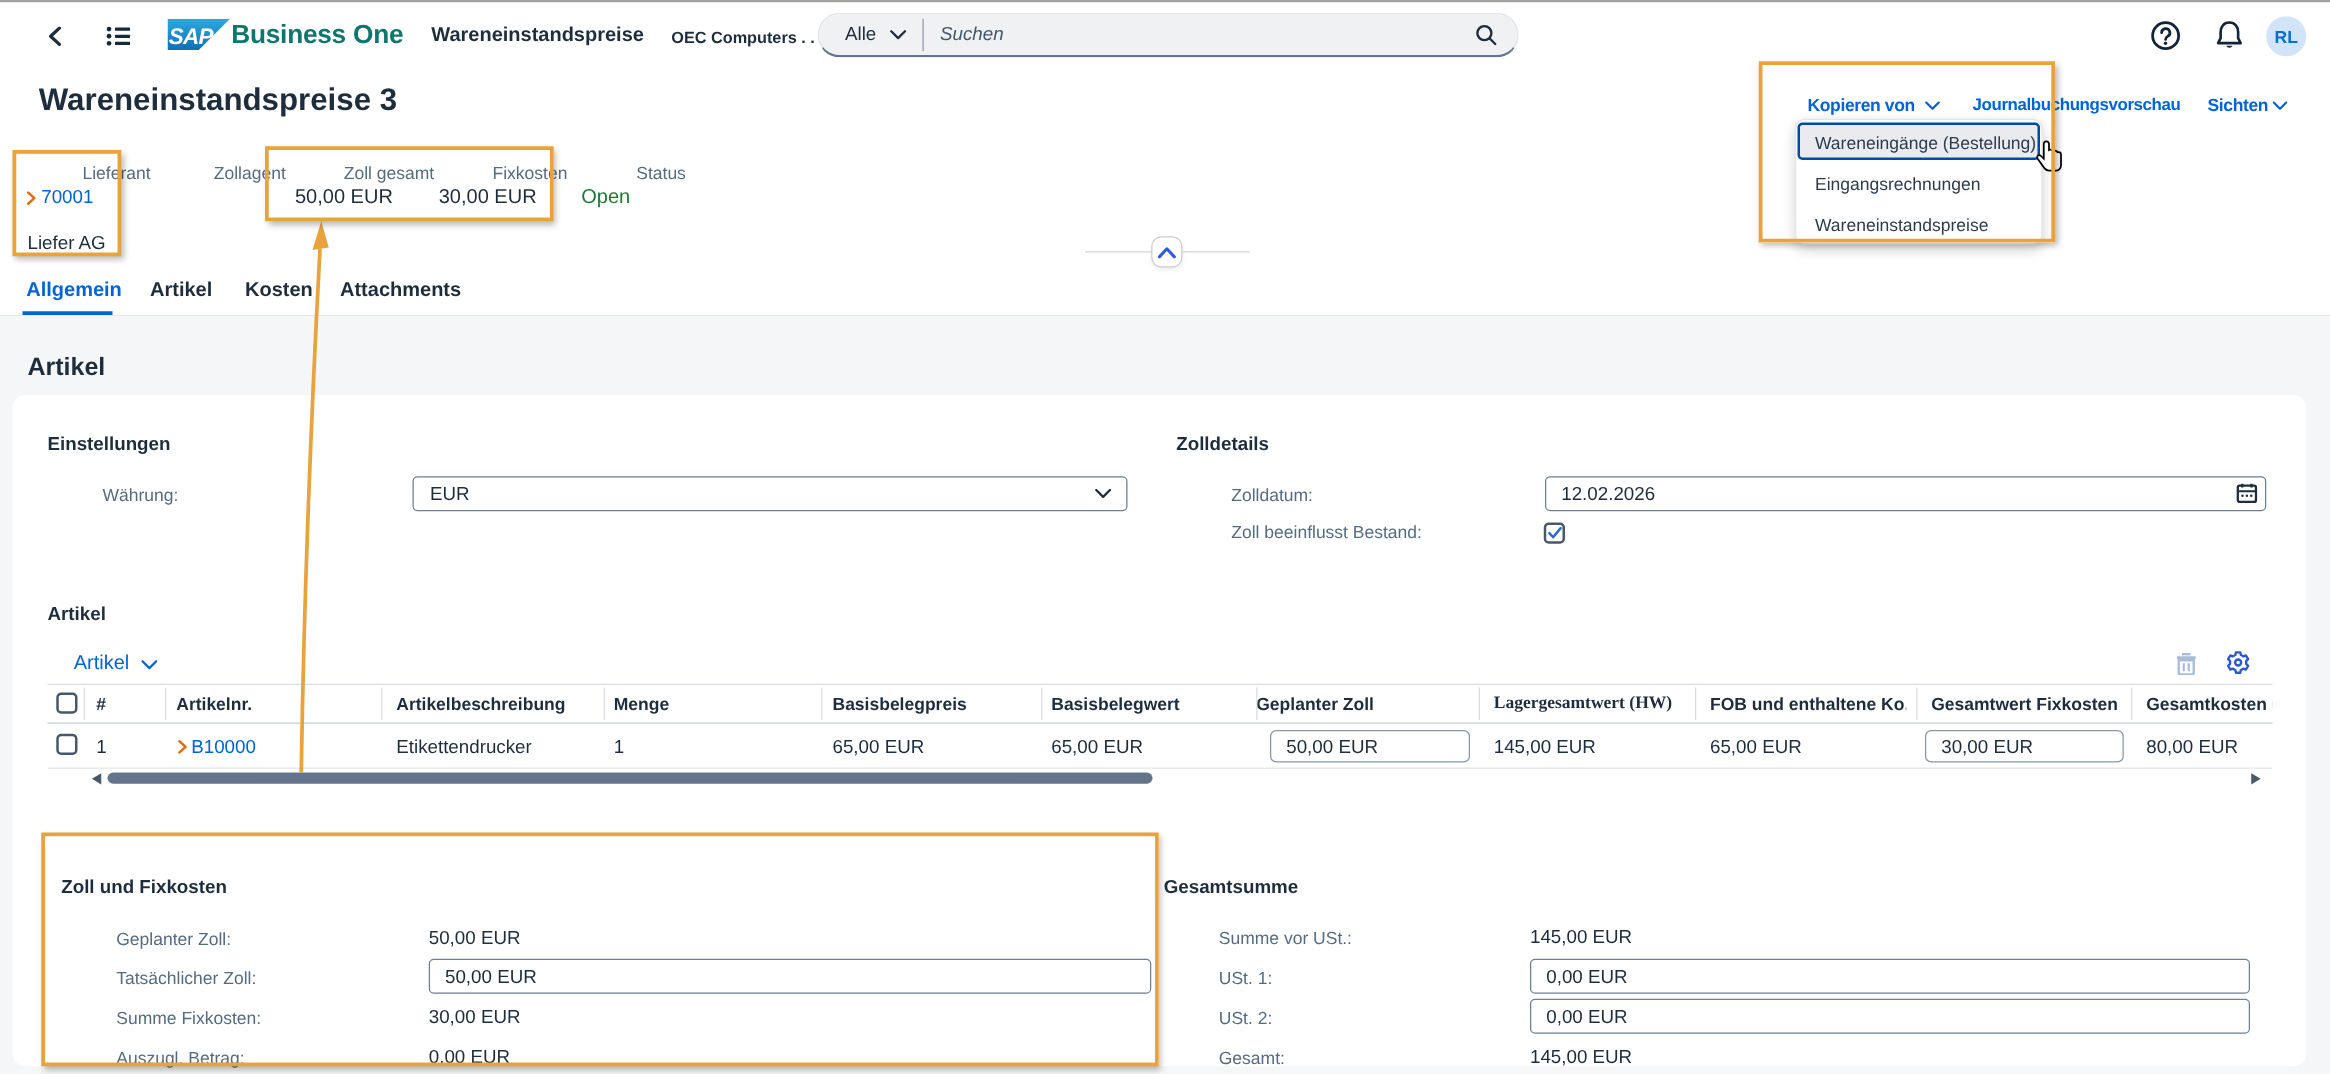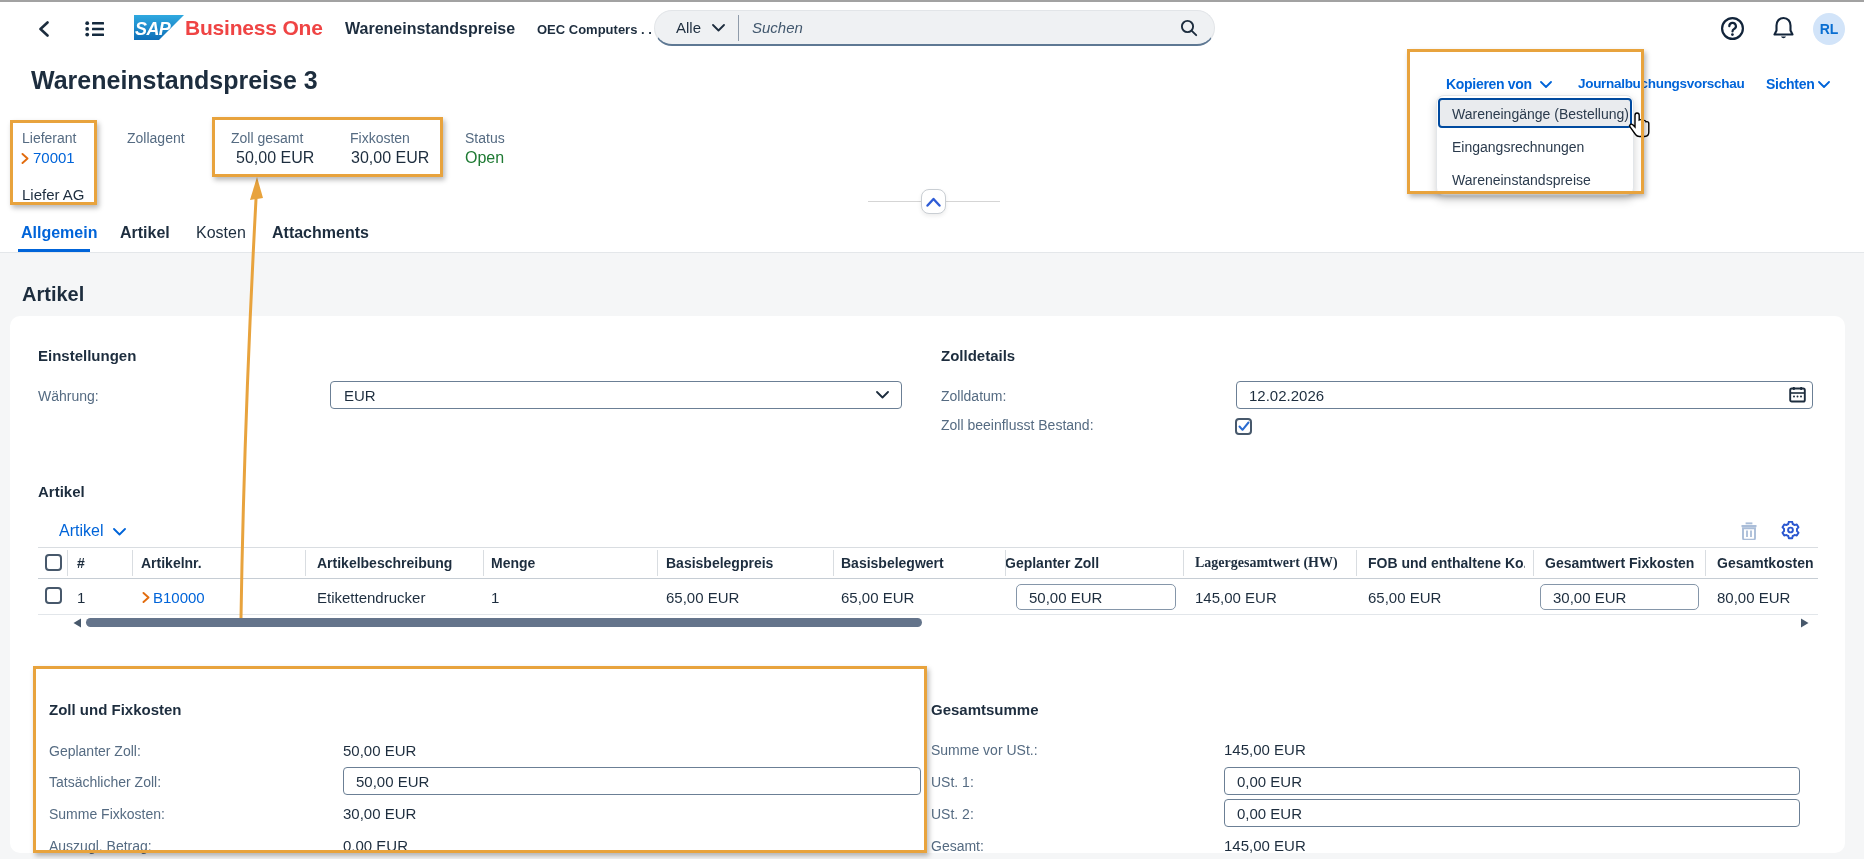--- a/index.html
+++ b/index.html
@@ -1,19 +1,19 @@
 <!DOCTYPE html>
 <html><head>
 <meta charset="utf-8">
 <style>
   * { margin:0; padding:0; box-sizing:border-box; }
   html,body { width:1864px; height:859px; overflow:hidden; background:#fff;
     font-family:"Liberation Sans", sans-serif; color:#1d2d3e; }
   .abs { position:absolute; white-space:nowrap; }
-  .lbl { font-size:14px; color:#556b82; }
+  .lbl { font-size:14px; color:#556b82;margin-left:44px; }
   .val { font-size:15px; color:#1d2d3e; }
   .obox { position:absolute; border:3px solid #e8a33d; box-shadow:2px 3px 5px rgba(0,0,0,0.28); }
 </style>
 </head>
 <body>
 
 <div class="abs" style="left:0;top:0;width:1864px;height:2px;background:#a2a2a2;"></div>
 
 <div class="abs" id="shellbar" style="left:0;top:2px;width:1864px;height:53px;background:#fff;">
 
@@ -33,21 +33,21 @@
   <svg class="abs" style="left:134px;top:13px;" width="50" height="25" viewBox="0 0 50 25">
     <defs>
       <linearGradient id="sapg" x1="0" y1="0" x2="0" y2="1">
         <stop offset="0" stop-color="#2fa9e0"></stop>
         <stop offset="1" stop-color="#0e6fb8"></stop>
       </linearGradient>
     </defs>
     <polygon points="0,0 50,0 25,25 0,25" fill="url(#sapg)"></polygon>
     <text x="1" y="20" font-family="Liberation Sans, sans-serif" font-size="18" font-weight="bold" font-style="italic" letter-spacing="-0.6" fill="#fff">SAP</text>
   </svg>
-  <div class="abs" style="left:185px;top:14px;font-size:21px;font-weight:bold;color:#ef4444;letter-spacing:-0.2px;">Business One</div>
+  <div class="abs" style="left:185px;top:14px;font-size:21px;font-weight:bold;color:#0f766e;letter-spacing:-0.2px;">Business One</div>
   <div class="abs" style="left:345px;top:18px;font-size:16px;font-weight:bold;color:#1d2d3e;">Wareneinstandspreise</div>
   <div class="abs" style="left:537px;top:20px;font-size:13px;font-weight:bold;color:#1d2d3e;">OEC Computers&nbsp;.&nbsp;.&nbsp;.</div>
 
   <div class="abs" style="left:654px;top:8px;width:561px;height:36px;background:#eff1f3;border:1px solid #e2e5e8;border-bottom:2px solid #5e7893;border-radius:18px;"></div>
   <div class="abs" style="left:676px;top:17px;font-size:15px;color:#1d2d3e;">Alle</div>
   <svg class="abs" style="left:712px;top:22px;" width="13" height="8" viewBox="0 0 13 8">
     <path d="M1 1 L6.5 6.5 L12 1" fill="none" stroke="#1d2d3e" stroke-width="1.8" stroke-linecap="round" stroke-linejoin="round"></path>
   </svg>
   <div class="abs" style="left:738px;top:13px;width:1px;height:26px;background:#8f9baa;"></div>
   <div class="abs" style="left:752px;top:17px;font-size:15px;font-style:italic;color:#42586e;">Suchen</div>
@@ -110,21 +110,21 @@
 </svg>
 
 <div class="abs" style="left:868px;top:201px;width:132px;height:1px;background:#d5d5d5;"></div>
 <div class="abs" style="left:921px;top:189px;width:25px;height:25px;background:#fff;border:1px solid #c9ced3;border-radius:8px;box-shadow:0 2px 4px rgba(0,0,0,0.08);"></div>
 <svg class="abs" style="left:926px;top:197px;" width="15" height="10" viewBox="0 0 15 10">
     <path d="M1.5 8.5 L7.5 2 L13.5 8.5" fill="none" stroke="#2e5cd6" stroke-width="2.4" stroke-linecap="round" stroke-linejoin="round"></path>
   </svg>
 
 <div class="abs" style="left:21px;top:224px;font-size:16px;font-weight:bold;color:#0064d9;">Allgemein</div>
 <div class="abs" style="left:120px;top:224px;font-size:16px;font-weight:bold;color:#1d2d3e;">Artikel</div>
-<div class="abs" style="left:196px;top:224px;font-size:16px;font-weight:normal;color:#1d2d3e;">Kosten</div>
+<div class="abs" style="left:196px;top:224px;font-size:16px;font-weight:bold;color:#1d2d3e;">Kosten</div>
 <div class="abs" style="left:272px;top:224px;font-size:16px;font-weight:bold;color:#1d2d3e;">Attachments</div>
 <div class="abs" style="left:18px;top:249px;width:72px;height:3px;background:#0064d9;"></div>
 <div class="abs" style="left:0;top:252px;width:1864px;height:1px;background:#e4e7ea;"></div>
 
 <div class="abs" style="left:0;top:253px;width:1864px;height:606px;background:#f5f6f7;"></div>
 <div class="abs" style="left:22px;top:283px;font-size:20px;font-weight:bold;color:#1d2d3e;">Artikel</div>
 
 <div class="abs" style="left:10px;top:316px;width:1835px;height:537px;background:#fff;border-radius:10px;"></div>
 
 <div class="abs" style="left:38px;top:347px;font-size:15px;font-weight:bold;">Einstellungen</div>

